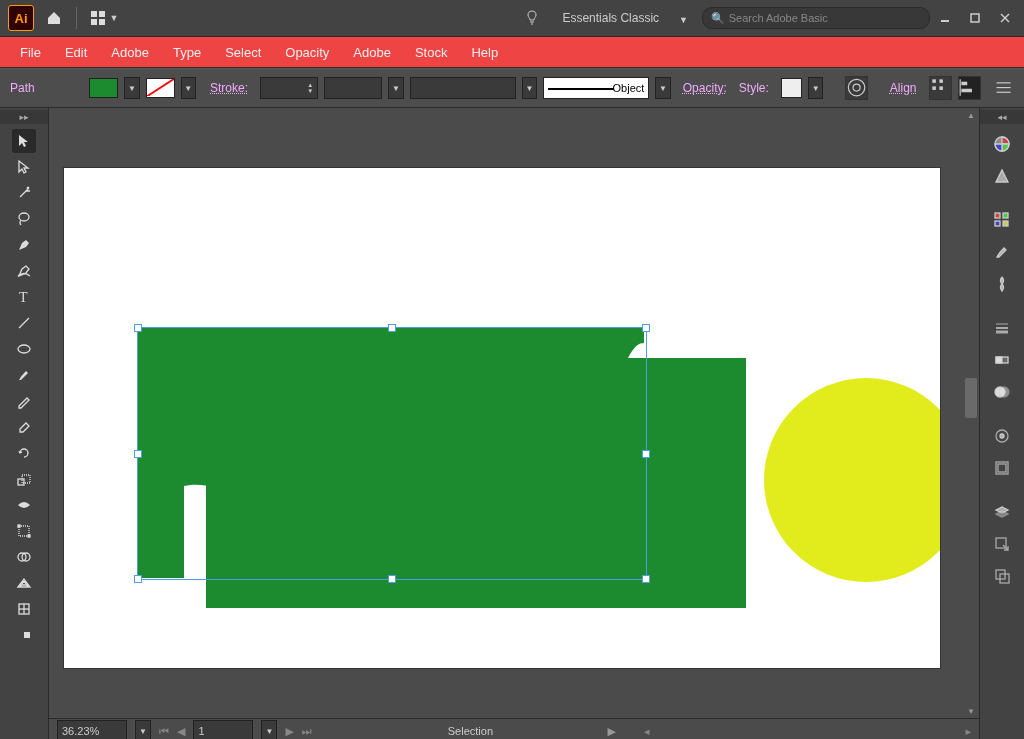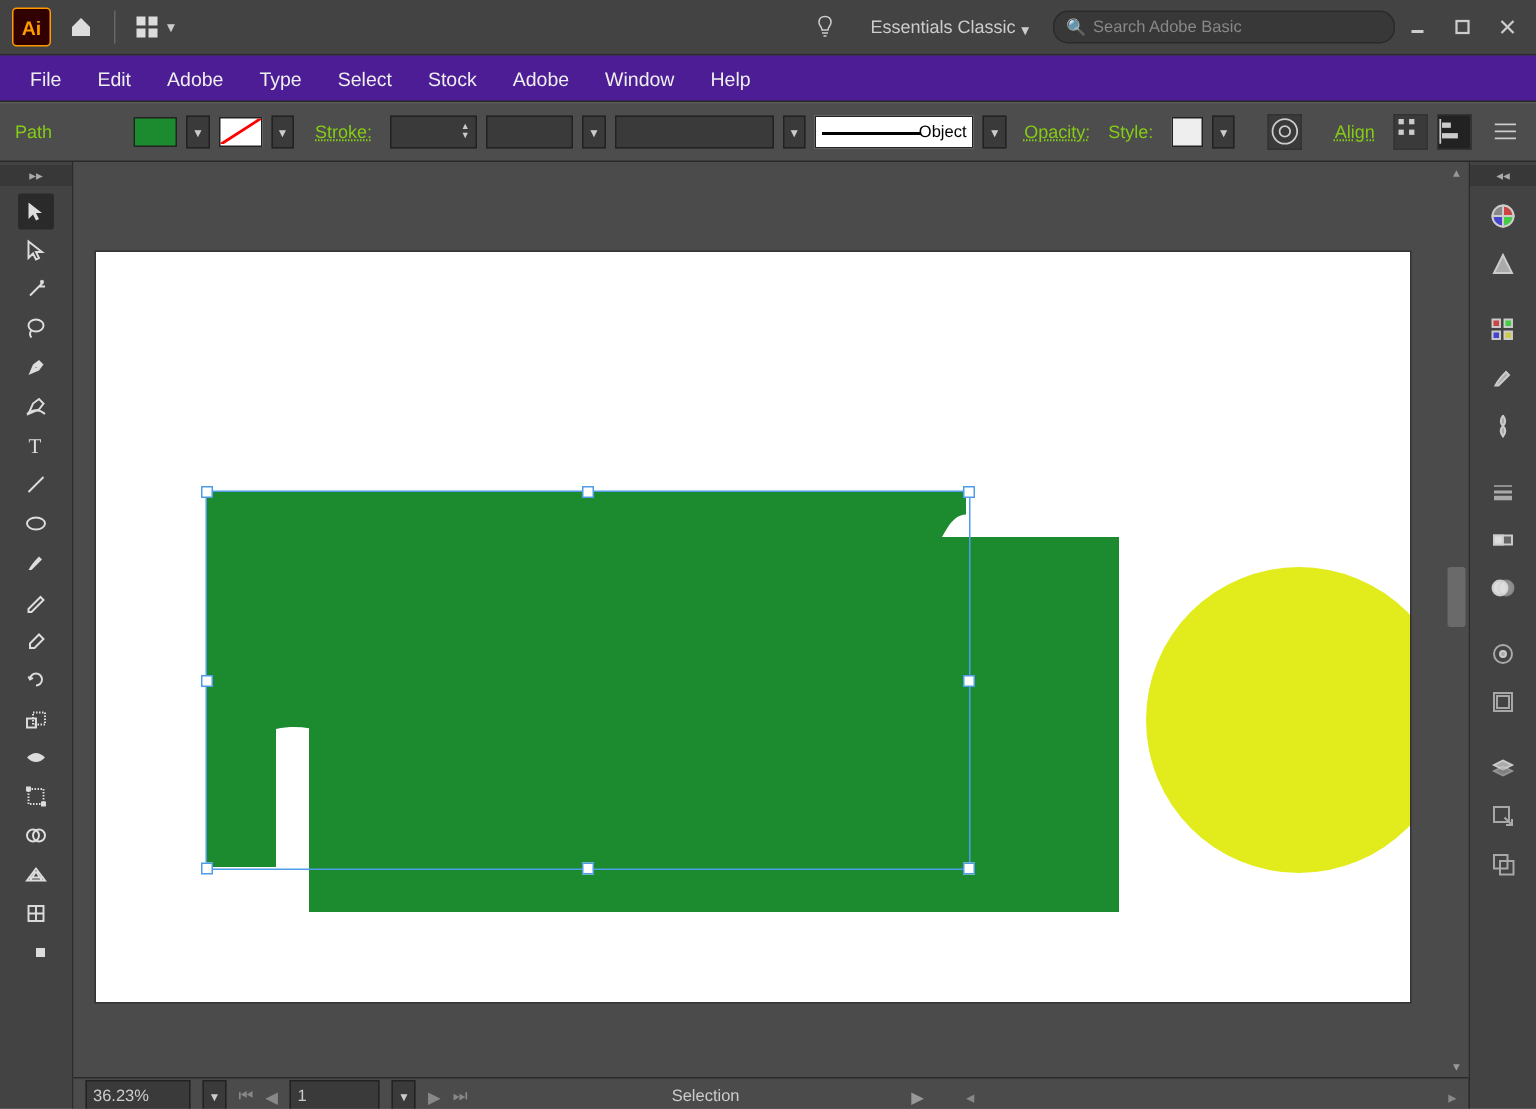--- a/index.html
+++ b/index.html
@@ -1,27 +1,27 @@
 <!DOCTYPE html>
 <html><head>
 <meta charset="utf-8">
 <style>
 html,body{margin:0;padding:0;width:1024px;height:739px;overflow:hidden;font-family:"Segoe UI",Tahoma,sans-serif;background:#434343;color:#e0e0e0;font-size:12px;user-select:none}
 .titlebar{height:36px;background:#434343;display:flex;align-items:center;padding:0 4px;border-bottom:1px solid #2a2a2a}
 .ai-logo{width:24px;height:24px;background:#310000;border:1px solid #ff9a00;border-radius:3px;display:flex;align-items:center;justify-content:center;color:#ff9a00;font-weight:bold;font-size:13px;margin:0 4px}
 .tb-btn{width:28px;height:28px;display:flex;align-items:center;justify-content:center;color:#ddd;margin:0 2px;border-radius:2px}
 .tb-sep{width:1px;height:22px;background:#666;margin:0 6px}
-.workspace-sel{color:#ccc;padding:4px 8px;display:flex;align-items:flex-end;gap:2px;margin:0 6px}
+.workspace-sel{color:#ccc;padding:4px 8px;display:flex;align-items:flex-end;gap:20px;margin:0 6px}
 .search-box{background:#383838;border:1px solid #2a2a2a;border-radius:10px;height:20px;width:210px;padding:0 8px;color:#999;display:flex;align-items:center;gap:4px;font-size:11px}
 .win-ctrl{display:flex;margin-left:auto;gap:0}
 .win-ctrl div{width:30px;height:24px;display:flex;align-items:center;justify-content:center;color:#ccc}
-.menubar{height:30px;background:#4c1d95;display:flex;align-items:center;padding:0 8px;gap:0;border-bottom:1px solid #2a2a2a}
+.menubar{height:30px;background:#ef4444;display:flex;align-items:center;padding:0 8px;gap:0;border-bottom:1px solid #2a2a2a}
 .menu-item{padding:4px 12px;color:#eee;font-size:13px}
 .ctrlbar{height:38px;background:#4d4d4d;border-bottom:1px solid #2a2a2a;border-top:1px solid #5a5a5a;display:flex;align-items:center;padding:0 10px;gap:6px;color:#ddd}
-.ctrlbar .lbl{color:#84cc16;font-size:12px;margin-right:6px}
+.ctrlbar .lbl{color:#f0abfc;font-size:12px;margin-right:6px}
 .swatch{width:28px;height:18px;border:1px solid #222;display:inline-block}
 .dd-btn{width:14px;height:20px;background:#3a3a3a;display:flex;align-items:center;justify-content:center;border:1px solid #222;font-size:8px;color:#ccc}
 .dd-box{height:20px;background:#3a3a3a;border:1px solid #222;display:flex;align-items:center;padding:0 4px;color:#ccc;font-size:11px}
 .main{display:flex;height:635px}
 .toolcol{width:48px;background:#434343;border-right:1px solid #2a2a2a;display:flex;flex-direction:column;align-items:center;padding-top:2px;flex-shrink:0}
 .toolcol .collapse{width:100%;height:14px;background:#383838;display:flex;align-items:center;justify-content:center;color:#aaa;font-size:9px;margin-bottom:4px}
 .tool{width:24px;height:24px;margin:1px 0;display:flex;align-items:center;justify-content:center;border-radius:2px;color:#ddd}
 .tool svg{width:16px;height:16px;stroke:#ddd;fill:none;stroke-width:1.3}
 .tool.sel{background:#2a2a2a}
 .doc-area{flex:1;display:flex;flex-direction:column;background:#4b4b4b}
@@ -98,23 +98,23 @@
       </div>
   </div>
 </div>
 
 <div class="menubar">
   <div class="menu-item">File</div>
   <div class="menu-item">Edit</div>
   <div class="menu-item">Adobe</div>
   <div class="menu-item">Type</div>
   <div class="menu-item">Select</div>
+  <div class="menu-item">Opacity</div>
+  <div class="menu-item">Adobe</div>
   <div class="menu-item">Stock</div>
-  <div class="menu-item">Adobe</div>
-  <div class="menu-item">Window</div>
   <div class="menu-item">Help</div>
 </div>
 
 <div class="ctrlbar">
   <span class="lbl" style="width:70px">Path</span>
   <span class="swatch" style="background:#1c8b2f"></span>
   <span class="dd-btn">▼</span>
   <span class="swatch" style="background:white;position:relative">
     <svg style="position:absolute;inset:0" viewBox="0 0 28 18">
         <line x1="0" y1="18" x2="28" y2="0" stroke="red" stroke-width="2"></line>

